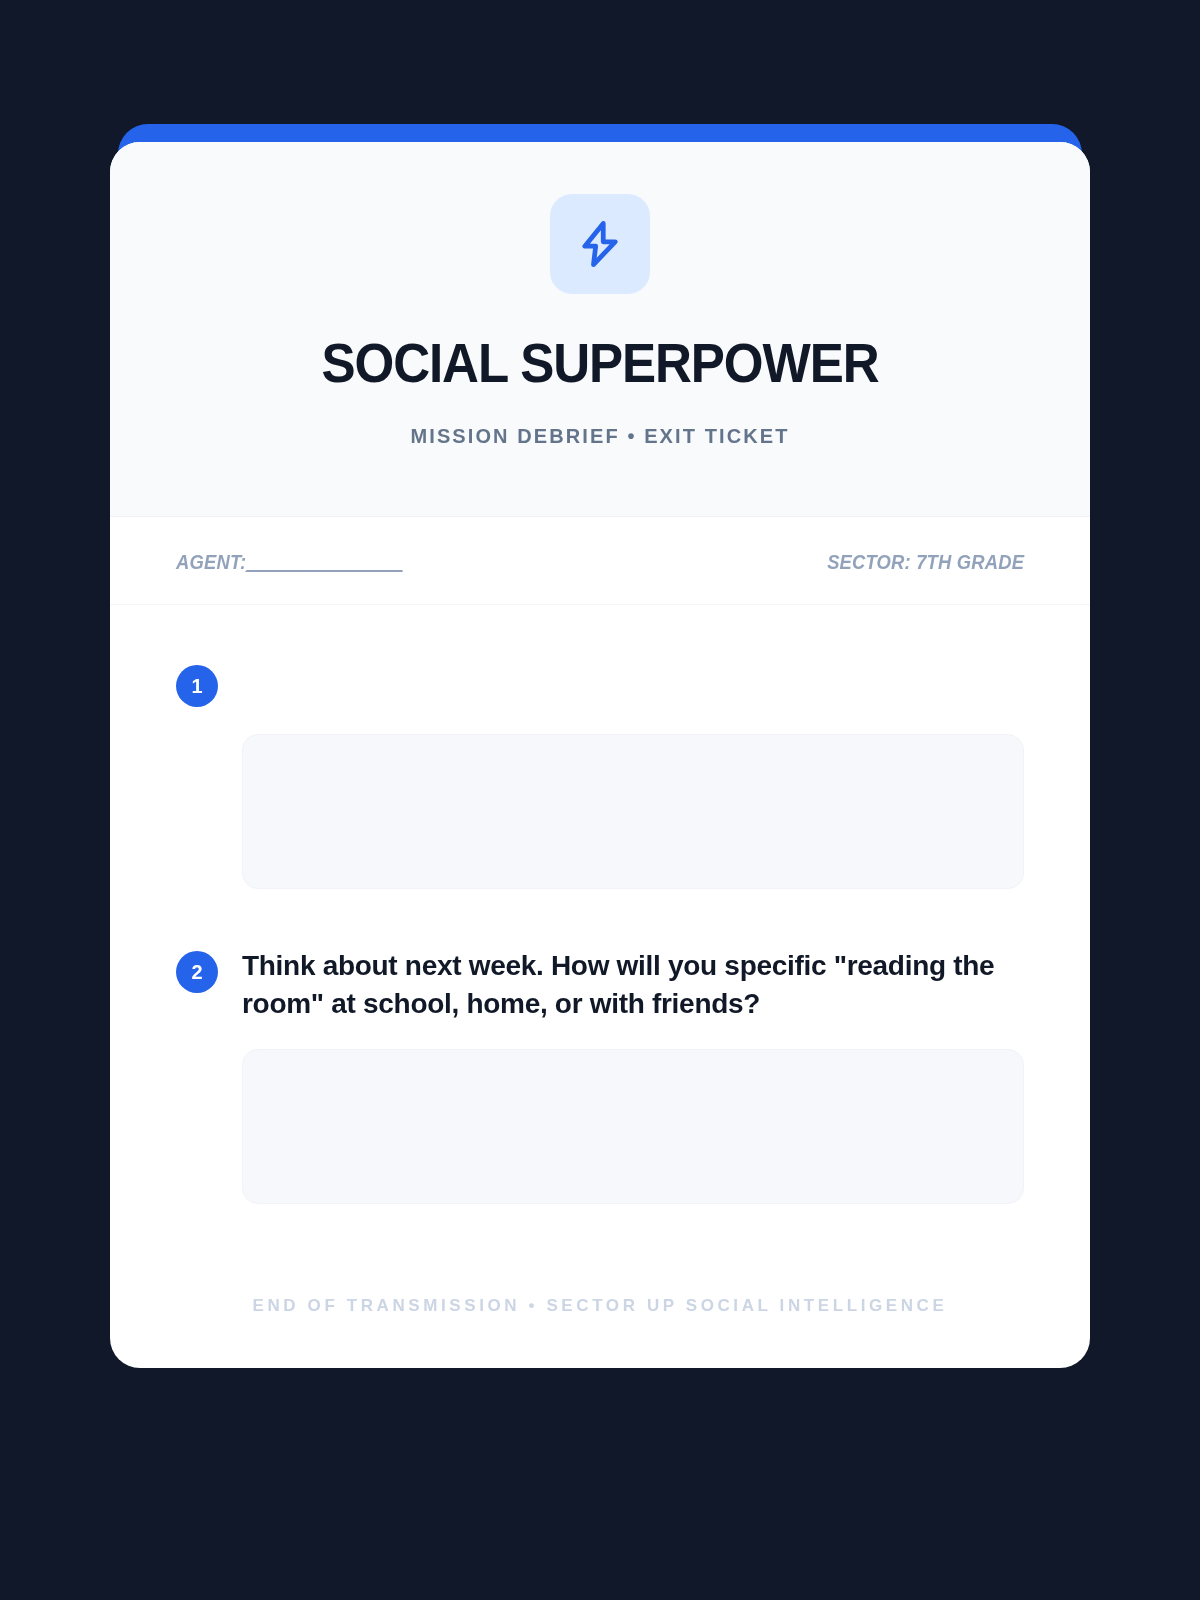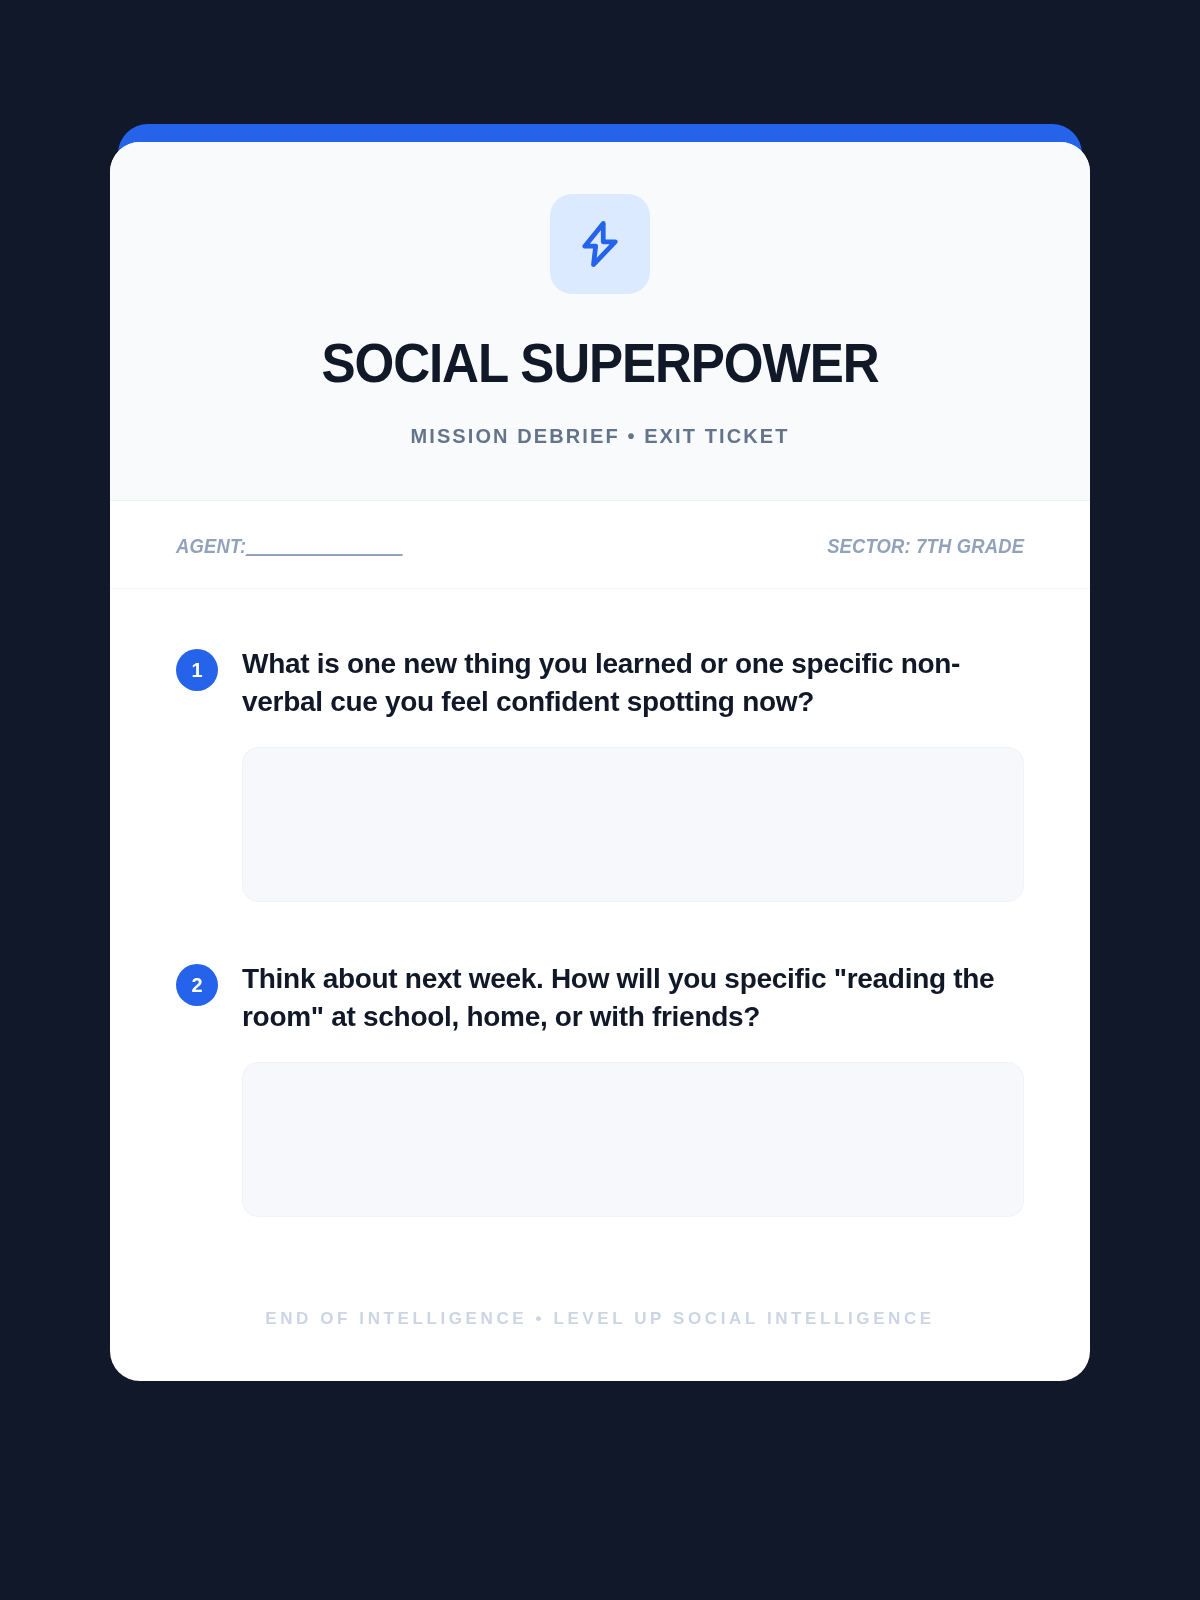--- a/index.html
+++ b/index.html
@@ -42,21 +42,21 @@
     width: 980px;
     background: #ffffff;
     border-radius: 30px;
     overflow: hidden;
   }
 
   
   .card-header {
     background: #f8fafc;
     border-bottom: 1px solid #eef1f6;
-    padding: 52px 40px 52px;
+    padding: 52px 40px 68px;
     text-align: center;
   }
 
   .brand-badge {
     width: 100px;
     height: 100px;
     margin: 0 auto 42px;
     border-radius: 22px;
     background: #dbeafe;
     display: flex;
@@ -192,31 +192,30 @@
         <span>AGENT:</span><span class="blank-line">_______________</span>
       </div>
       <div class="info-cell right">SECTOR: 7TH GRADE</div>
     </div>
 
     <div class="questions">
 
       <div class="question-block">
         <div class="q-head">
           <div class="q-badge">1</div>
-          <div class="q-text">What is one new thing you learned or one specific non-verbal cue you feel confident spotting now?</div>
         </div>
         <div class="answer-box"></div>
       </div>
 
       <div class="question-block">
         <div class="q-head">
           <div class="q-badge">2</div>
           <div class="q-text">Think about next week. How will you specific "reading the room" at school, home, or with friends?</div>
         </div>
         <div class="answer-box"></div>
       </div>
 
     </div>
 
-    <div class="card-footer">END OF INTELLIGENCE • LEVEL UP SOCIAL INTELLIGENCE</div>
+    <div class="card-footer">END OF TRANSMISSION • SECTOR UP SOCIAL INTELLIGENCE</div>
 
   </div>
 </div>
 
 </body></html>

